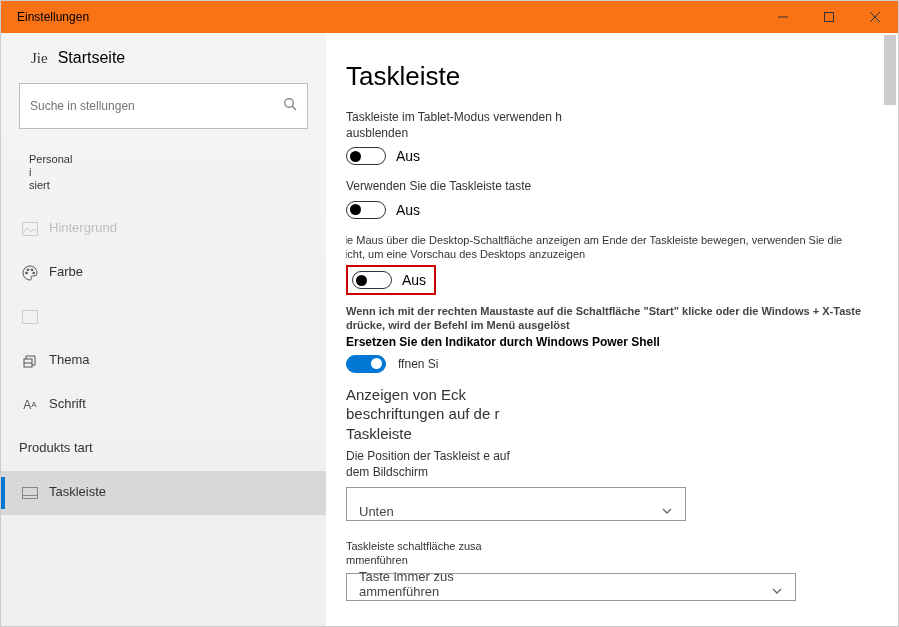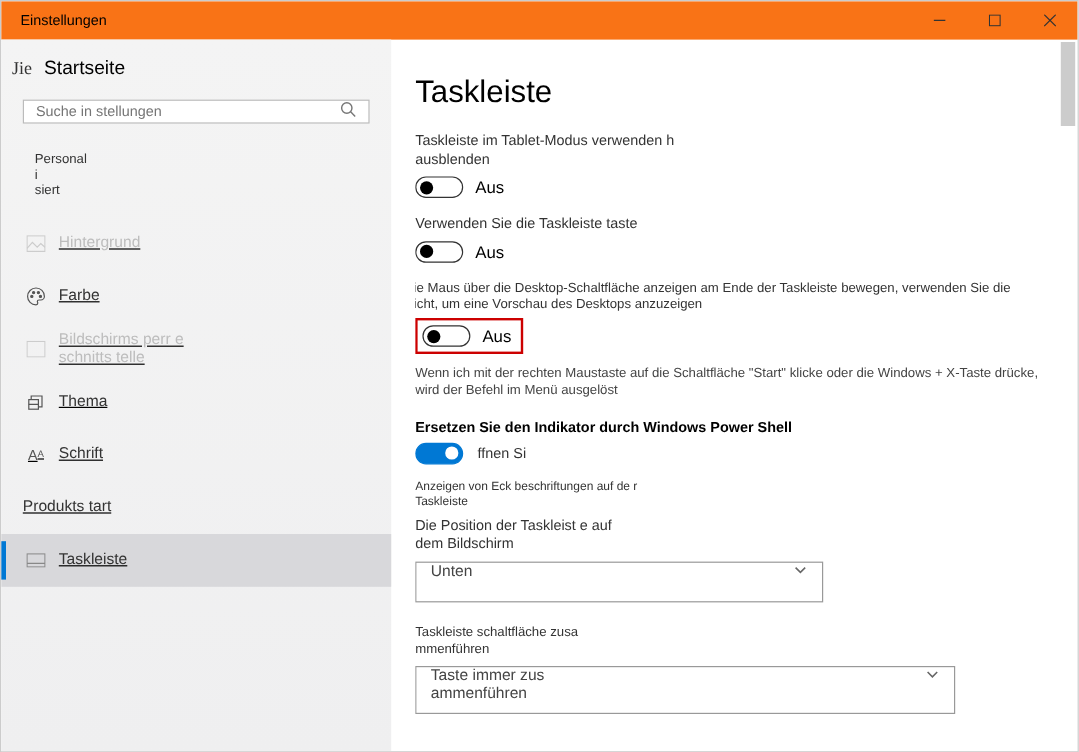--- a/index.html
+++ b/index.html
@@ -4,57 +4,57 @@
 <style>
   * { box-sizing: border-box; margin: 0; padding: 0; font-family: "Segoe UI", Arial, sans-serif; }
   body { width: 899px; height: 627px; border: 1px solid #ccc; position: relative; background: #fff; overflow: hidden; }
   .titlebar { height: 32px; display: flex; align-items: center; padding-left: 16px; font-size: 12px; color: #000; background: #f97316; }
   .titlebar .spacer { flex: 1; }
   .winbtn { width: 46px; height: 32px; display: flex; align-items: center; justify-content: center; font-size: 12px; color: #333; cursor: default; }
   .winbtn svg { width: 10px; height: 10px; stroke: #333; fill: none; }
 
   .container { display: flex; height: calc(100% - 32px); }
   .sidebar { width: 325px; background: linear-gradient(180deg,#f4f4f4 0%,#efeff0 100%); padding: 16px 0 0 0; position: relative; }
-  .home-row { display: flex; align-items: center; padding: 0 9px; margin-bottom: 16px; }
+  .home-row { display: flex; align-items: center; padding: 0 30px; margin-bottom: 16px; }
   .home-icon { font-size: 15px; margin-right: 10px; color: #333; font-family: serif; }
 
-  .searchbox { margin: 0 18px 24px 18px; height: 20px; border: 1px solid #bbb; background: #fff; display: flex; align-items: center; padding: 0 10px; }
+  .searchbox { margin: 0 18px 24px 18px; height: 46px; border: 1px solid #bbb; background: #fff; display: flex; align-items: center; padding: 0 10px; }
   .searchbox input { border: none; outline: none; flex: 1; font-size: 12px; color: #666; background: transparent; }
   .searchbox .sicon { color: #666; }
 
   .subhead { font-size: 11px; color: #333; padding: 0 28px; margin-bottom: 14px; max-width: 55px; line-height: 1.2; }
 
-  .navlist { list-style: none; text-decoration: underline; }
+  .navlist { list-style: none; }
   .navitem { display: flex; align-items: center; height: 44px; padding: 0 18px; font-size: 13px; color: #333; position: relative; cursor: default; }
   .navitem .nicon { width: 22px; margin-right: 8px; display:inline-flex; align-items:center; justify-content:center; }
   .navitem.faded { color: #bdbdbd; }
   .navitem.current { background: rgba(200,200,205,0.6); }
   .navitem.current::before { content:""; position:absolute; left:0; top:6px; bottom:6px; width:4px; background:#0078d4; }
   .navitem .nlabel { max-width: 110px; line-height: 1.15; }
 
   .content { flex: 1; padding: 28px 44px 18px 20px; position: relative; overflow: hidden; }
   .content-inner { position:absolute; left:20px; right:20px; top:28px; bottom:0; overflow-y:auto; }
   .content h1 { font-size: 26px; font-weight: 400; margin-bottom: 18px; }
   .setting-label { font-size: 12px; color: #333; max-width: 250px; line-height: 1.3; margin-bottom: 6px; }
   .setting-desc { font-size: 11px; color: #333; line-height: 1.3; margin: 6px 0 4px 0; }
   .setting-desc.wide { max-width: 560px; }
-  .small-note { font-size: 11px; color: #444; line-height:1.25; max-width: 560px; margin-bottom:16px; }
+  .small-note { font-size: 11px; color: #444; line-height:1.25; max-width: 560px; margin-bottom:2px;font-weight:bold; }
   .bold-note { font-size: 12px; font-weight: 600; margin: 2px 0 6px 0; }
 
   .toggle-row { display: flex; align-items: center; margin-bottom: 14px; }
   .toggle { width: 40px; height: 18px; border-radius: 10px; border: 1px solid #333; background:#fff; position: relative; margin-right: 10px; }
   .toggle .knob { width: 11px; height: 11px; border-radius: 50%; background:#000; position:absolute; top:2.5px; left:3px; }
   .toggle.on { background:#0078d4; border-color:#0078d4; }
   .toggle.on .knob { background:#fff; left:auto; right:3px; }
   .toggle-text { font-size: 14px; }
   .highlight-box { border: 2px solid #c00; padding: 4px 8px 4px 4px; display: inline-flex; align-items: center; margin-bottom: 10px; }
 
-  .select { border: 1px solid #999; height: 34px; display:flex; align-items:flex-start; justify-content:space-between; padding:0 12px; font-size:13px; color:#444; max-width:340px; margin-bottom:18px; }
+  .select { border: 1px solid #999; height: 34px; display:flex; align-items:flex-end; justify-content:space-between; padding:0 12px; font-size:13px; color:#444; max-width:340px; margin-bottom:18px; }
   .select.small { max-width: 340px; }
-  .select.big { max-width: 450px; height: 40px; }
+  .select.big { max-width: 450px; height: 28px; }
   .select .chev { color:#666; font-size:13px; }
   .select .sel-val { max-width:140px; line-height:1.15; }
 
   .scrollbar { position:absolute; top:2px; right:2px; width:12px; height:70px; background:#ccc; border-radius:0; }
   
   .ontxt { font-size: 12px; color:#333; position: relative; z-index:2; }
 </style>
 </head>
 <body>
 
@@ -120,21 +120,20 @@
             </svg>
         </span>
         <span class="nlabel">Farbe</span>
       </li>
       <li class="navitem faded">
         <span class="nicon">
           <svg width="16" height="14" viewBox="0 0 16 14" fill="none" stroke="#ccc" stroke-width="1">
               <rect x="0.5" y="0.5" width="15" height="13"></rect>
             </svg>
         </span>
-        <span class="nlabel">Bildschirms perr e schnitts telle</span>
       </li>
       <li class="navitem">
         <span class="nicon">
           <svg width="16" height="16" viewBox="0 0 16 16" fill="none" stroke="#555" stroke-width="1">
               <rect x="2" y="6" width="8" height="8"></rect>
               <path d="M4 6V3h9v9h-3"></path>
               <line x1="2" y1="10" x2="10" y2="10"></line>
             </svg>
         </span>
         <span class="nlabel">Thema</span>
@@ -189,21 +188,21 @@
 
     <div class="small-note">Wenn ich mit der rechten Maustaste auf die Schaltfläche "Start" klicke oder die Windows + X-Taste drücke, wird der Befehl im Menü ausgelöst</div>
     <div class="bold-note">Ersetzen Sie den Indikator durch Windows Power Shell</div>
     <div class="toggle-row" style="margin-bottom:12px;gap:18px;">
       <div class="toggle on" style="margin-right:0;">
             <div class="knob"></div>
           </div>
       <span class="ontxt" style="margin-left:-6px;">ffnen Si</span>
     </div>
 
-    <div class="setting-label" style="font-size:10px; max-width:200px;">Anzeigen von Eck beschriftungen auf de r Taskleiste</div>
+    <div class="setting-label" style="font-size:15px; max-width:200px;">Anzeigen von Eck beschriftungen auf de r Taskleiste</div>
 
     <div class="setting-label" style="max-width:170px;">Die Position der Taskleist e auf dem Bildschirm</div>
     <div class="select small">
       <span class="sel-val">Unten</span>
       <span class="chev">
         <svg width="12" height="12" viewBox="0 0 12 12" fill="none" stroke="#666" stroke-width="1.3">
               <polyline points="2,4 6,8 10,4"></polyline>
             </svg>
       </span>
     </div>

